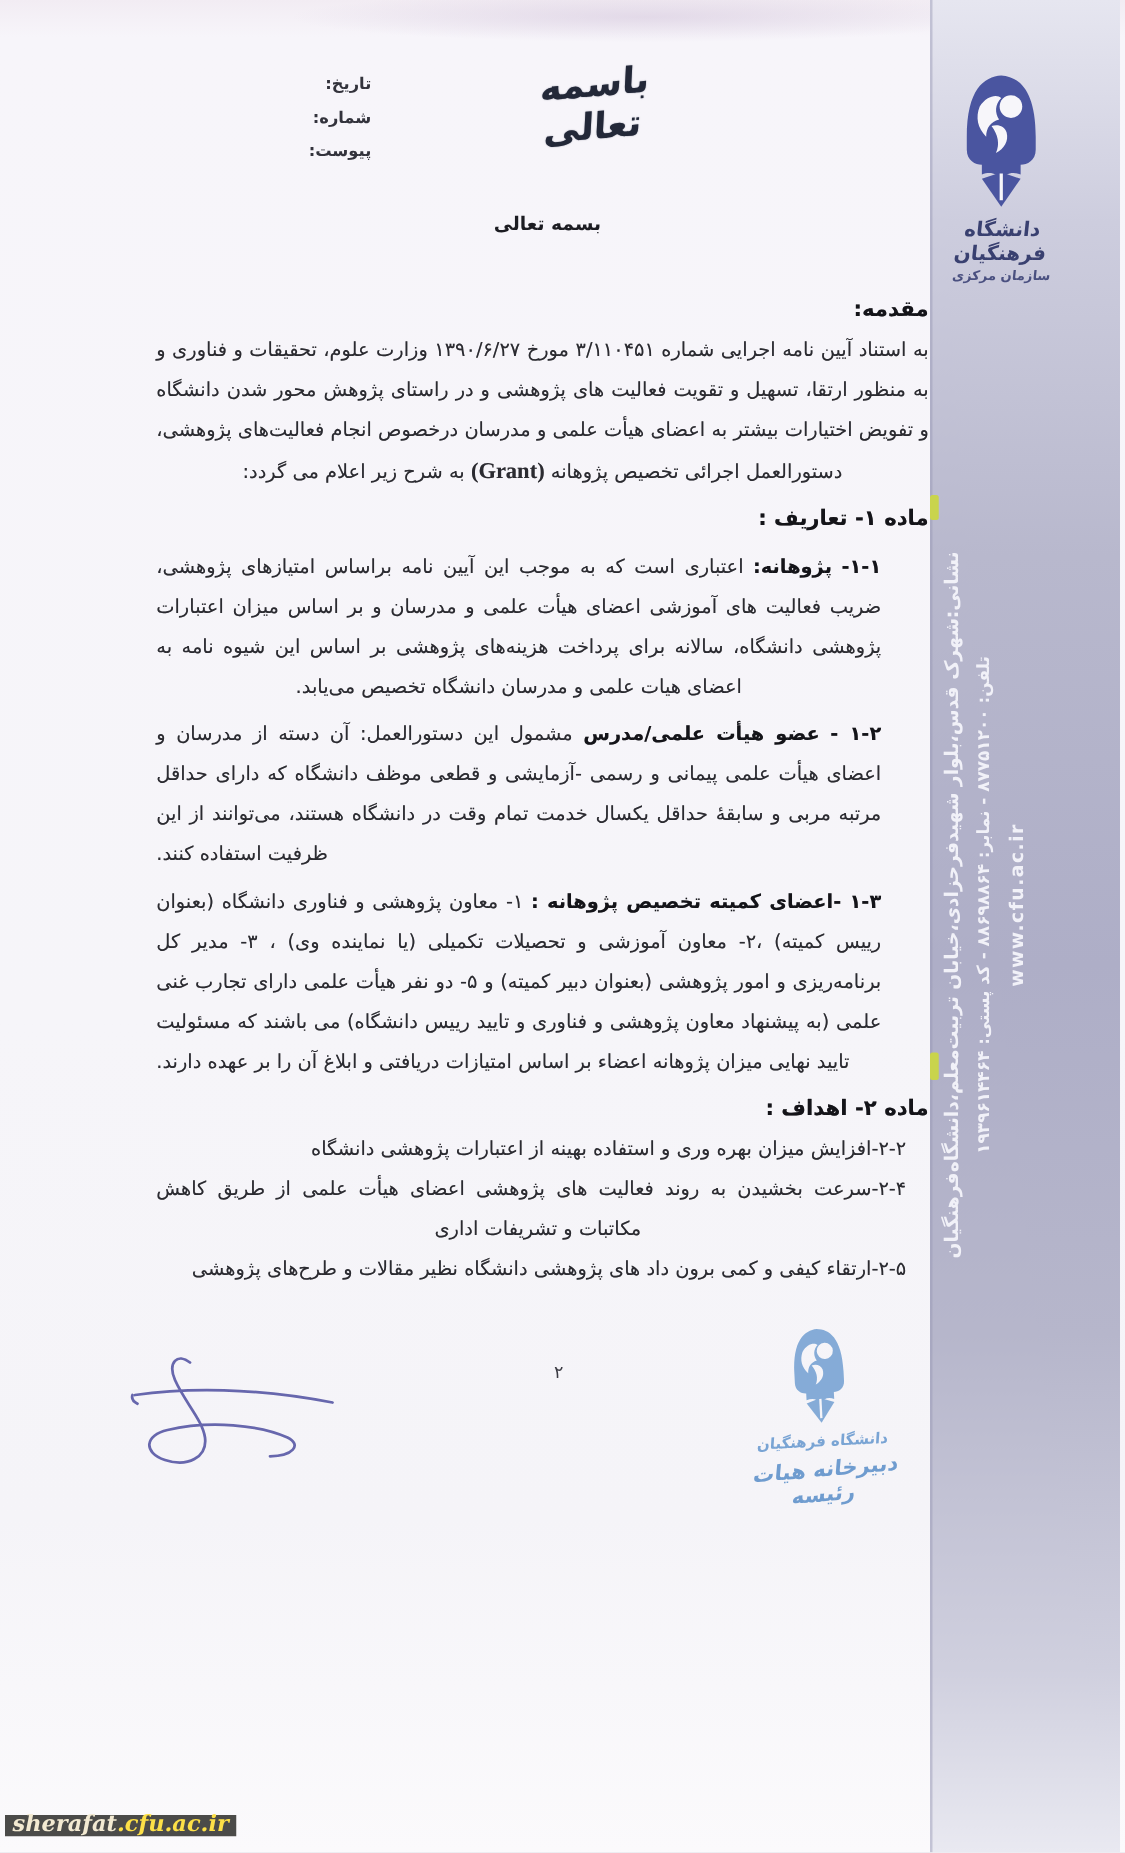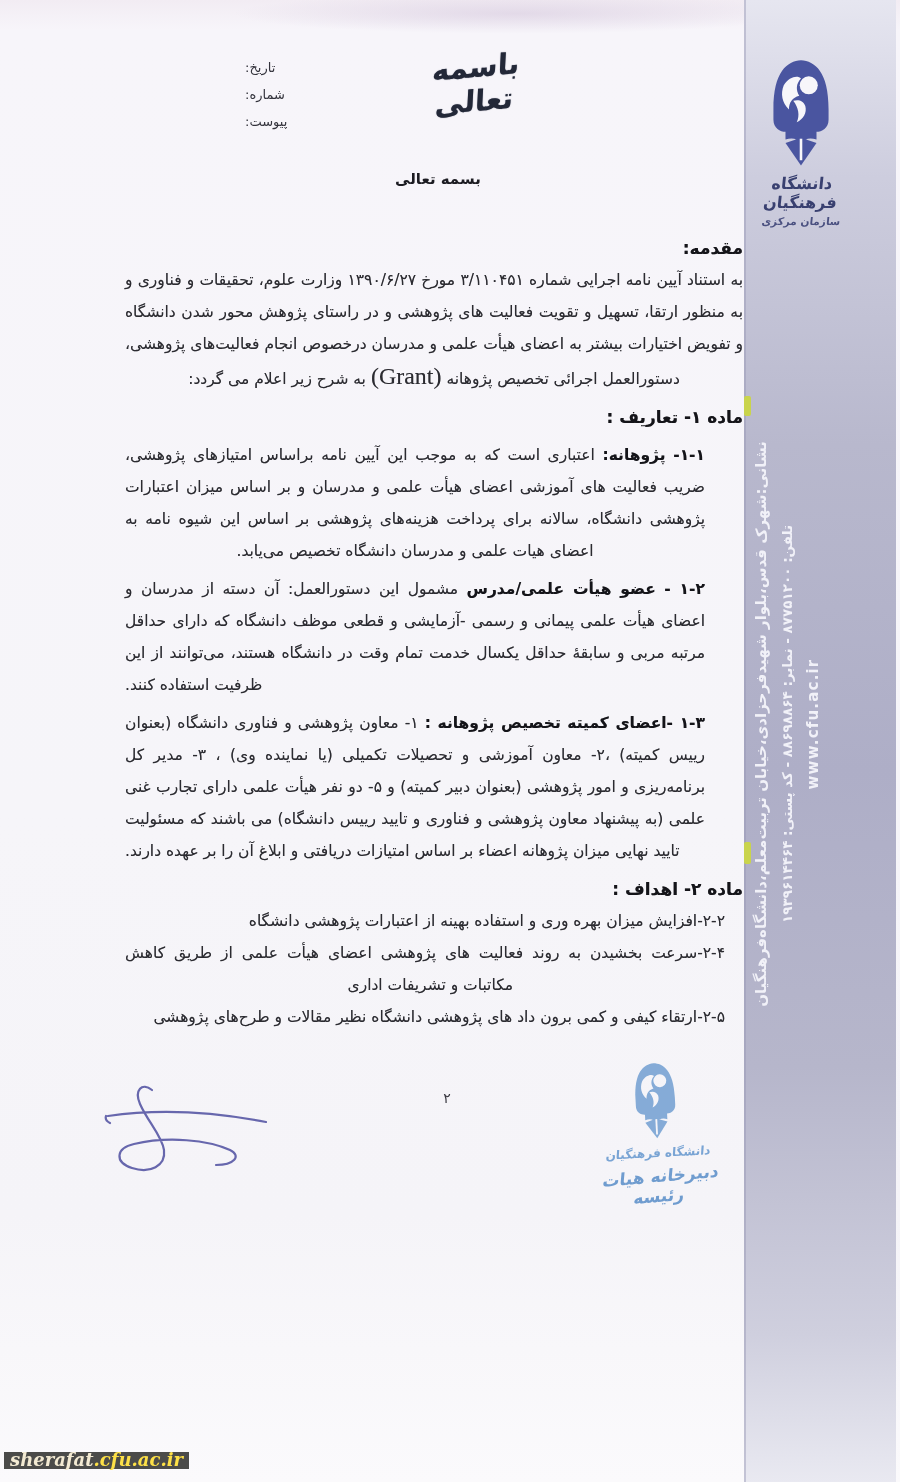--- a/index.html
+++ b/index.html
@@ -13,41 +13,41 @@
   
   .side-band{position:absolute;left:744px;top:0;width:150px;height:1482px;
     background:linear-gradient(180deg,#e6e6f0 0%,#cdcdde 12%,#b8b8cd 30%,#aeaec7 52%,#b6b6cb 72%,#cfcfde 90%,#e9e9f1 100%);
     border-left:2px solid rgba(150,150,180,.45);}
   .side-rot{position:absolute;left:748px;top:1062px;width:676px;height:80px;
     transform:rotate(-90deg);transform-origin:0 0;direction:rtl;text-align:center;color:#f1f1f8;}
   .side-rot .addr{font-size:15px;font-weight:bold;line-height:26px;letter-spacing:.3px;}
   .side-rot .phone{font-size:13.5px;font-weight:bold;line-height:26px;letter-spacing:.5px;}
   .side-rot .web{font-size:15px;font-weight:bold;line-height:26px;letter-spacing:1.2px;}
   
-  .meta-labels{position:absolute;left:245px;top:54px;width:52px;direction:rtl;text-align:left;
-    font-size:13px;line-height:27px;color:#33333c;}
+  .meta-labels{position:absolute;left:245px;top:54px;width:52px;direction:rtl;text-align:right;
+    font-size:13px;line-height:27px;color:#33333c;font-weight:bold;}
   .bismillah-cal{position:absolute;left:400px;top:50px;width:150px;text-align:center;direction:rtl;
     font-size:29px;font-weight:bold;color:#232838;transform:rotate(-5deg) skewX(-8deg);
     text-shadow:0 0 1px rgba(30,35,60,.6);}
   .besmeh{position:absolute;left:395px;top:170px;width:100px;text-align:left;direction:rtl;
     font-size:15px;font-weight:bold;color:#1c1c22;}
   .logo-top{position:absolute;left:742px;top:56px;width:118px;text-align:center;color:#4a55a0;}
   .logo-top .uni{font-size:16px;font-weight:bold;color:#394070;transform:skewX(-6deg);margin-top:2px;}
   .logo-top .org{font-size:10.5px;font-weight:bold;color:#4a5080;transform:skewX(-6deg);margin-top:3px;}
   
   .content{position:absolute;left:125px;top:232px;width:618px;direction:rtl;}
   .h{font-weight:bold;font-size:17px;line-height:32px;color:#141419;text-shadow:0 0 .5px rgba(0,0,0,.5);}
   .h.gap{margin-top:6px;}
   .para{font-size:15.5px;line-height:32px;margin:0;text-align:justify;
     text-shadow:0 0 .4px rgba(0,0,0,.35);}
   .para.last-center{text-align-last:center;}
   .para.last-left{text-align-last:left;}
   .clause{padding-right:38px;margin-top:6px;}
   .clause b{color:#141419;}
-  .grant{font-family:"Liberation Serif",serif;font-weight:normal;font-size:24px;}
+  .grant{font-family:"Liberation Serif",serif;font-weight:bold;font-size:18px;}
   .item{font-size:15.5px;line-height:32px;padding-right:18px;text-align:right;
     text-shadow:0 0 .4px rgba(0,0,0,.35);}
   .item.stretch{text-align:justify;text-align-last:justify;}
   .item.cont{padding-right:230px;}
   
   .pagenum{position:absolute;left:432px;top:1090px;width:30px;text-align:center;
     font-size:14px;color:#3a3a42;}
   .signature{position:absolute;left:104px;top:1080px;}
   .stamp{position:absolute;left:572px;top:1060px;width:170px;text-align:center;
     color:#78a3d3;transform:rotate(-3deg);}

